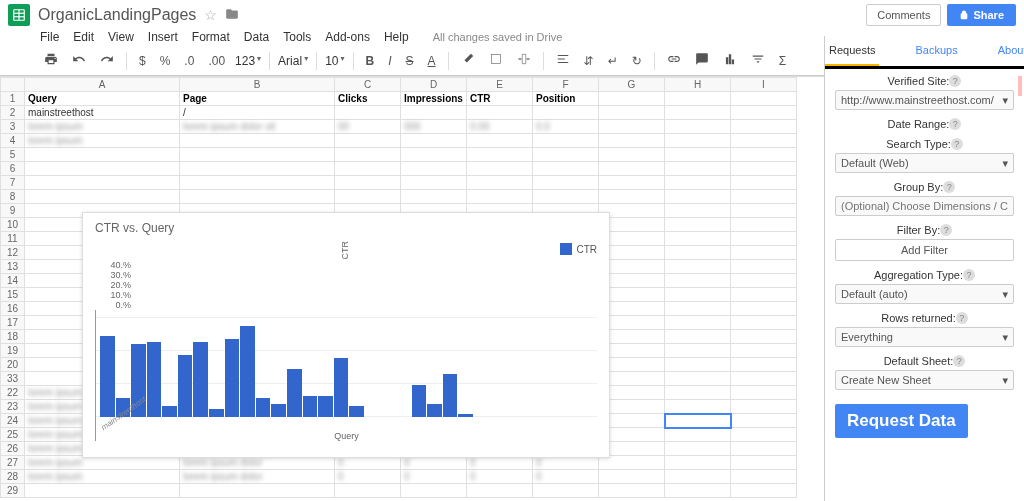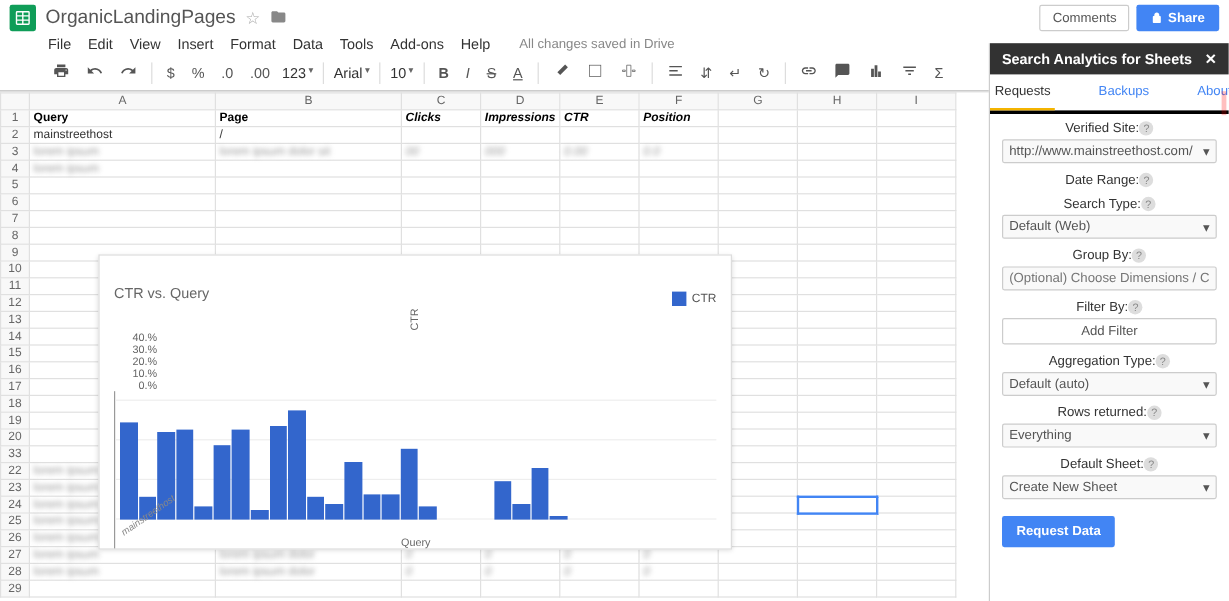--- a/index.html
+++ b/index.html
@@ -36,26 +36,26 @@
   .sheet-grid .colA { width: 155px; }
   .sheet-grid .colB { width: 155px; }
   .sheet-grid .colC { width: 66px; }
   .sheet-grid .colD { width: 66px; }
   .sheet-grid .colE { width: 66px; }
   .sheet-grid .colF { width: 66px; }
   .sheet-grid .colG { width: 66px; }
   .sheet-grid .colH { width: 66px; }
   .sheet-grid .colI { width: 66px; }
   .hdrcell { font-weight: bold; color: #000; }
-  .right { text-align: right; font-style: italic; }
+  .right { text-align: right; }
   .blur { filter: blur(2px); color: #999; }
   .selcell { border: 2px solid #4285f4 !important; }
   
   
-  .chart-card { position: absolute; left: 82px; top: 135px; width: 528px; height: 246px; background: #fff; box-shadow: 0 1px 4px rgba(0,0,0,0.15); border: 1px solid #ddd; padding: 24px 12px; }
+  .chart-card { position: absolute; left: 82px; top: 135px; width: 528px; height: 246px; background: #fff; box-shadow: 0 1px 4px rgba(0,0,0,0.15); border: 1px solid #ddd; padding: 8px 12px; }
   .chart-title { font-size: 12px; color: #666; margin-bottom: 6px; }
   .chart-body { display: flex; height: 200px; flex-direction: column; }
   .chart-yaxis { display: flex; flex-direction: column; justify-content: space-between; align-items: flex-end; font-size: 9px; color: #666; padding-right: 4px; width: 40px; }
   .chart-ylabel { writing-mode: vertical-rl; transform: rotate(180deg); font-size: 9px; color: #666; align-self: center; margin-right: 2px; }
   .chart-plot { flex: 1; position: relative; border-left: 1px solid #999; }
   .chart-grid { position: absolute; left: 0; right: 0; height: 1px; background: #eee; }
   .bars { position: absolute; bottom: 24px; left: 0; right: 120px; top: 0; display: flex; align-items: flex-end; gap: 1px; padding: 0 4px; }
   .bar { flex: 1; background: #3366cc; min-width: 6px; }
   .chart-xlabel { position: absolute; bottom: 0; left: 0; right: 0; text-align: center; font-size: 9px; color: #666; }
   .chart-xcat { position: absolute; bottom: 8px; left: 6px; font-size: 8px; color: #888; transform: rotate(-35deg); transform-origin: left; font-style: italic; }
@@ -70,21 +70,21 @@
   .sb-tab.active { color: #333; border-bottom: 2px solid #f4b400; }
   .sb-body { padding: 6px 10px; overflow-y: auto; flex: 1; }
   .sb-field { margin-bottom: 8px; }
   .sb-label { font-size: 11px; color: #333; margin-bottom: 3px; display: flex; justify-content: center; align-items: center; }
   .sb-help { width: 12px; height: 12px; border-radius: 50%; background: #ddd; color: #888; font-size: 9px; display: inline-flex; align-items: center; justify-content: center; }
   .sb-select, .sb-input { width: 100%; border: 1px solid #ccc; padding: 3px 5px; font-size: 11px; background: #f9f9f9; border-radius: 2px; color: #555; }
   .sb-daterow { display: flex; gap: 4px; align-items: center; }
   .sb-daterow .sb-input { flex: 1; text-align: center; background: #fff; }
   .sb-to { font-size: 9px; color: #666; }
   .sb-addfilter { width: 100%; text-align: center; border: 1px solid #ccc; background: #fff; padding: 4px; font-size: 11px; color: #555; border-radius: 2px; }
-  .sb-request { background: #4285f4; color: #fff; border: none; padding: 7px 12px; font-size: 11px; font-weight: bold; border-radius: 2px; margin-top: 6px; }
+  .sb-request { background: #4285f4; color: #fff; border: none; padding: 7px 12px; font-size: 17px; font-weight: bold; border-radius: 2px; margin-top: 6px; }
   .scrollhint { position: absolute; right: 2px; top: 40px; width: 4px; height: 20px; background: rgba(255,0,0,0.25); }
 </style>
 </head>
 <body>
 
 <div class="header">
   <div class="title-row">
     <div class="app-icon">
       <svg viewBox="0 0 24 24" fill="#fff">
           <rect x="3" y="3" width="18" height="18" rx="1" fill="none" stroke="#fff" stroke-width="2"></rect>
@@ -604,24 +604,20 @@
             <div class="bar" style="height: 2.5%;"></div>
           </div>
         <div class="chart-xcat">mainstreethost</div>
         <div class="chart-xlabel">Query</div>
       </div>
     </div>
   </div>
 </div>
 
 <div class="sidebar">
-  <div class="sb-head">
-    <span>Search Analytics for Sheets</span>
-    <span>✕</span>
-  </div>
   <div class="sb-tabs">
     <div class="sb-tab active">Requests</div>
     <div class="sb-tab">Backups</div>
     <div class="sb-tab">About</div>
   </div>
   <div class="scrollhint"></div>
   <div class="sb-body">
     <div class="sb-field">
       <div class="sb-label">
           <span>Verified Site:</span>

